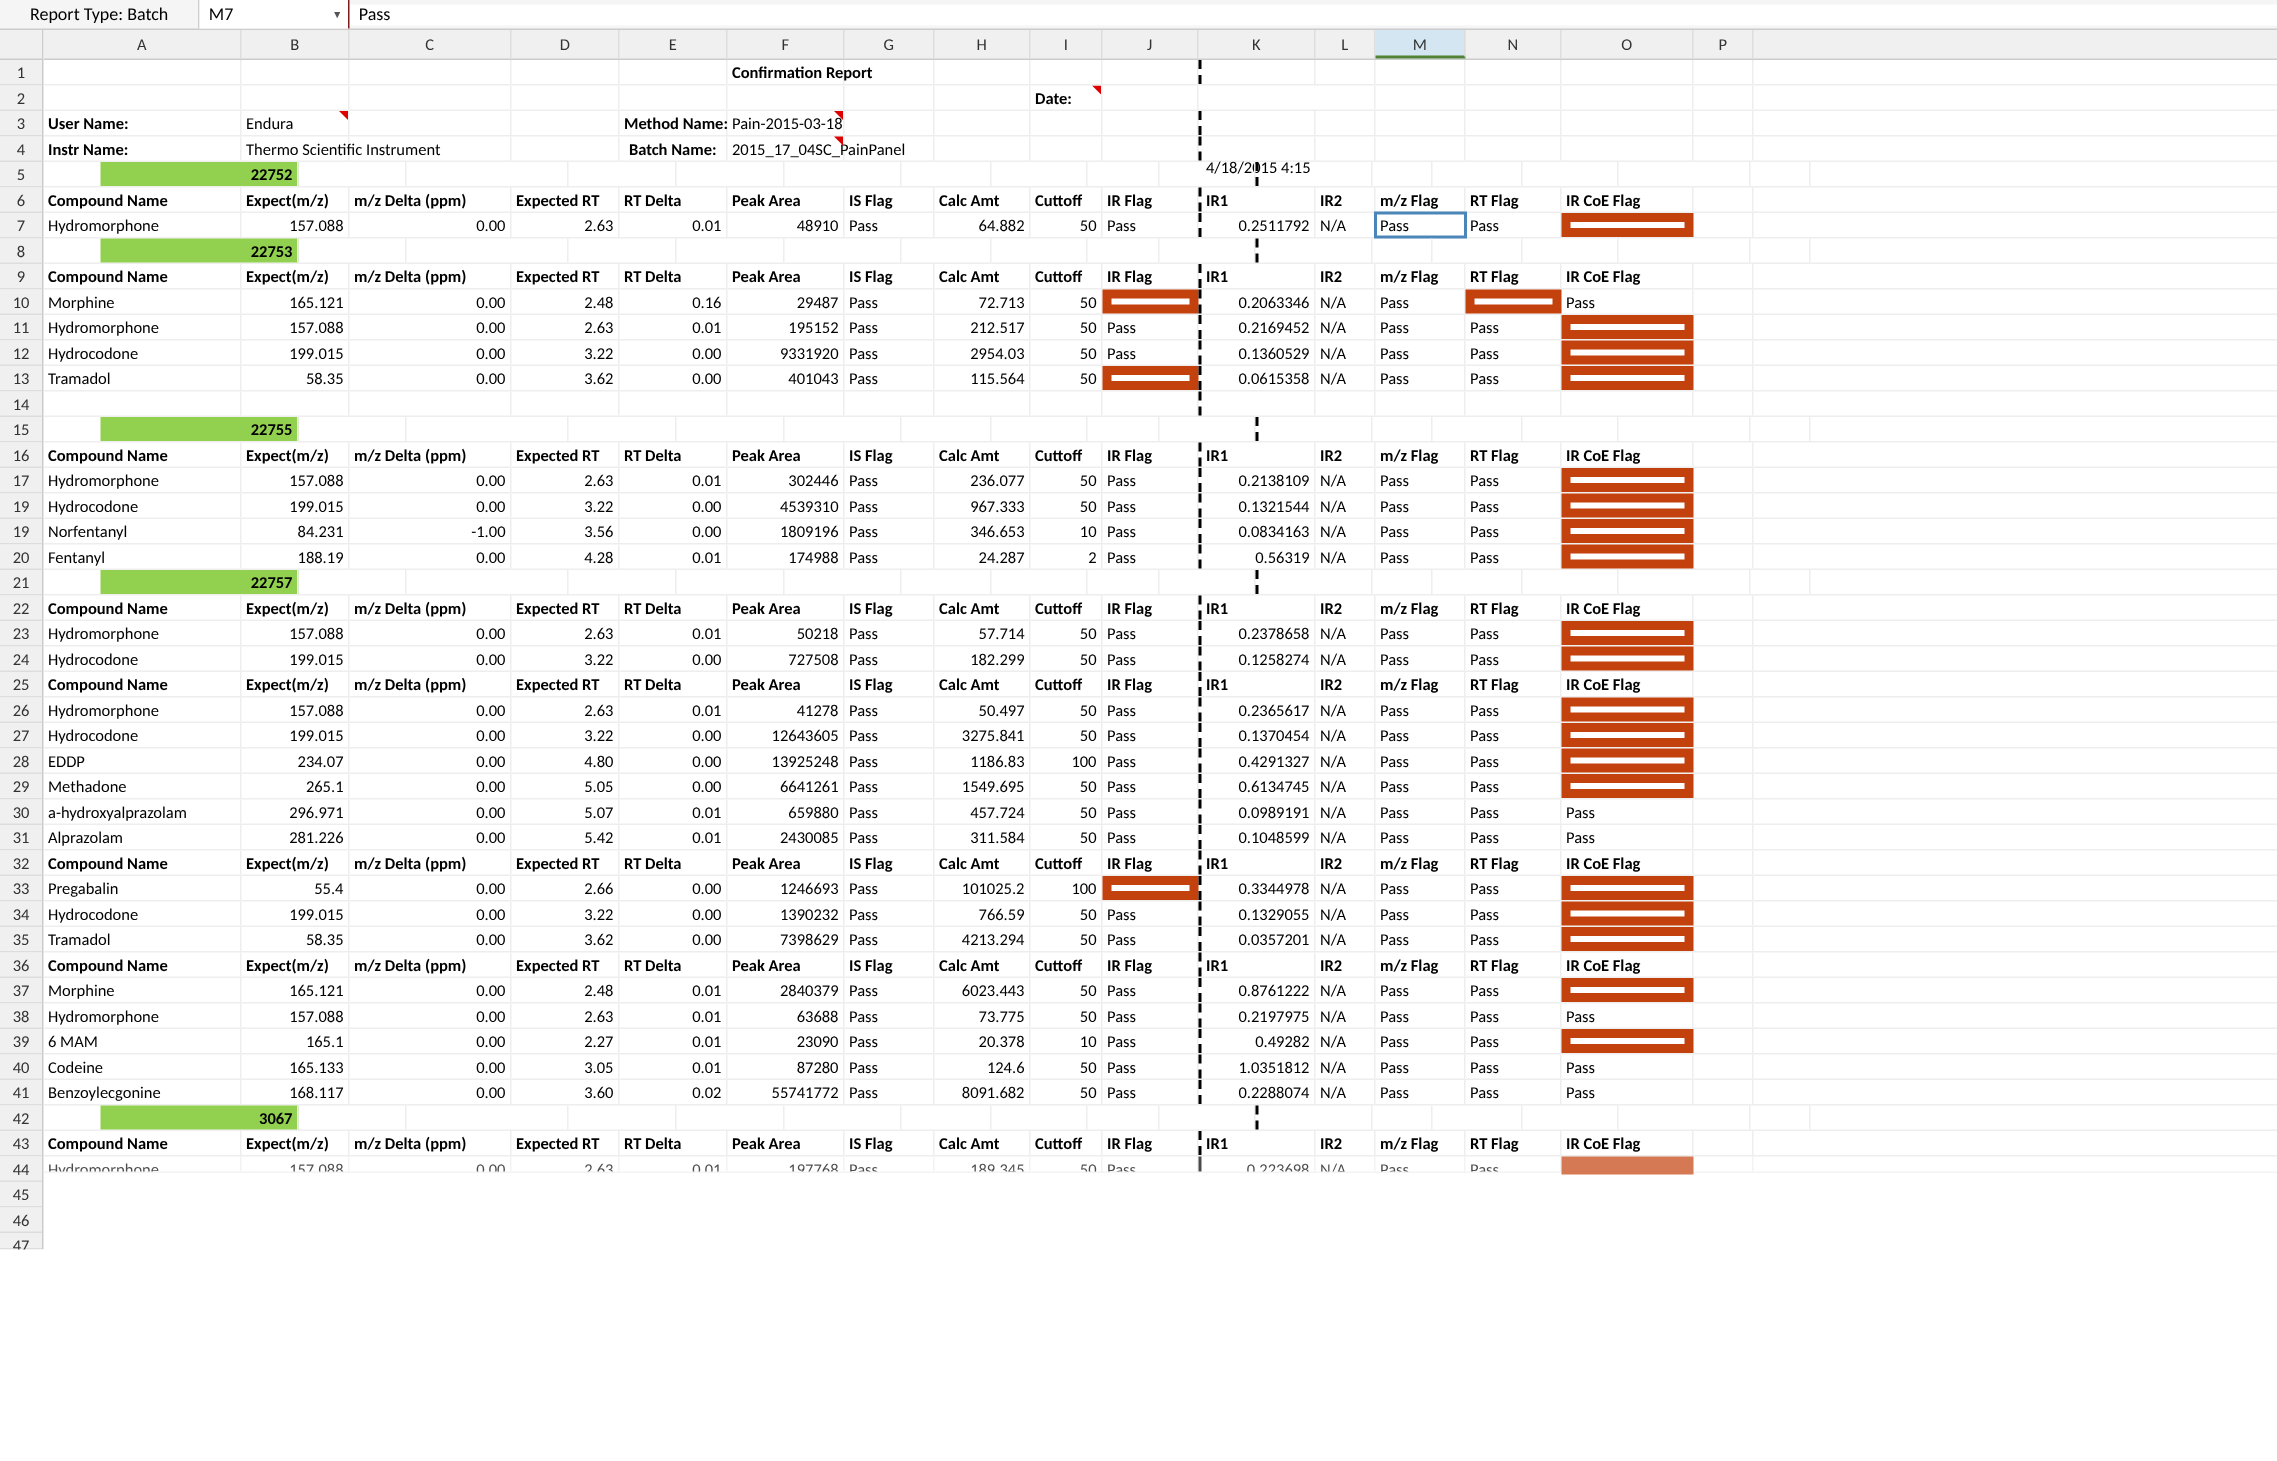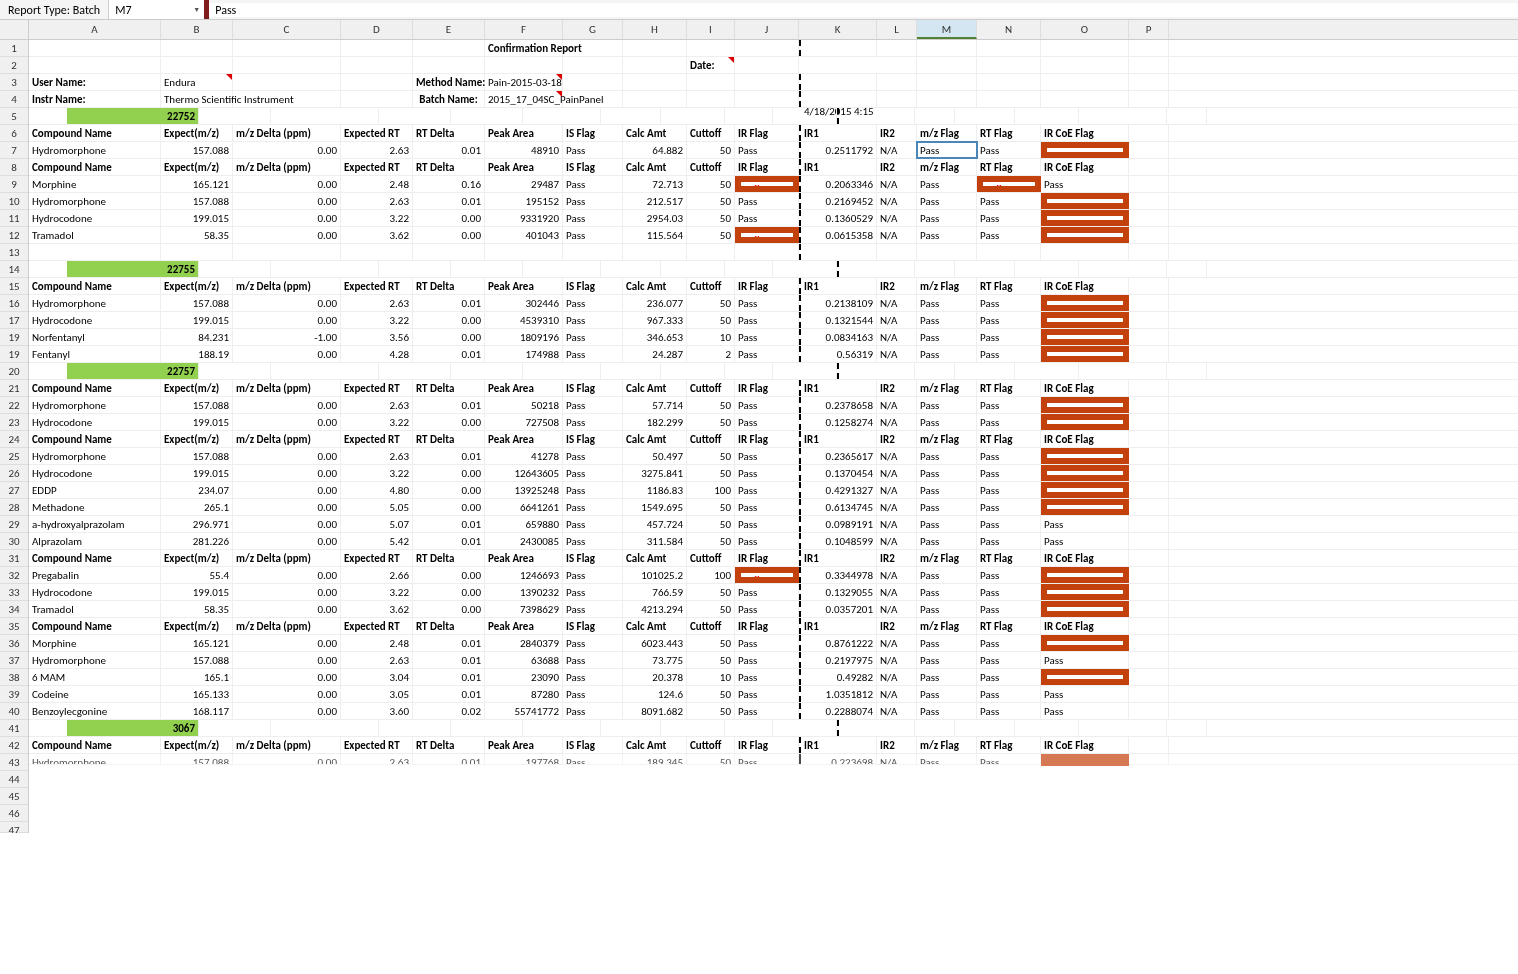--- a/index.html
+++ b/index.html
@@ -1,20 +1,20 @@
 <!DOCTYPE html>
 <html><head>
 <meta charset="utf-8">
 <style>
   * { box-sizing: border-box; margin: 0; padding: 0; }
   body { font-family: Calibri, Arial, sans-serif; font-size: 12px; background: #fff; color: #000; }
   
   .top-bar { display: flex; align-items: center; height: 20px; border-bottom: 1px solid #ccc; background: #f5f5f5; }
-  .report-type { padding: 0 8px; border-right: 1px solid #ccc; height: 100%; display: flex; align-items: center; }
-  .name-box { width: 100px; padding: 0 6px; border-right: 5px solid #7f1d1d; height: 100%; display: flex; align-items: center; background: #fff; position: relative; }
+  .report-type { padding: 0 20px; border-right: 1px solid #ccc; height: 100%; display: flex; align-items: center; }
+  .name-box { width: 100px; padding: 0 6px; border-right: 1px solid #7f1d1d; height: 100%; display: flex; align-items: center; background: #fff; position: relative; }
   .name-box::after { content: "▼"; position: absolute; right: 4px; font-size: 7px; color: #555; }
   .formula-bar { padding: 0 6px; flex: 1; background: #fff; }
   
   .sheet-wrap { display: flex; }
   .row-hdrs { border-right: 1px solid #ccc; }
   .row-hdrs .corner { height: 20px; background: #f0f0f0; border-bottom: 1px solid #ccc; width: 28px; }
   .row-hdrs .rh { height: 17px; background: #f0f0f0; border-bottom: 1px solid #ddd; text-align: center; font-size: 11px; line-height: 17px; color: #333; width: 28px; }
   
   .grid { flex: 1; overflow: hidden; }
   .col-hdrs { display: flex; height: 20px; background: #f0f0f0; border-bottom: 1px solid #ccc; }
@@ -236,20 +236,38 @@
           <div class="cell cI right">50</div>
           <div class="cell cJ">Pass</div>
           <div class="cell cK right dashed-left">0.2511792</div>
           <div class="cell cL">N/A</div>
           <div class="cell cM sel-cell">Pass</div>
           <div class="cell cN">Pass</div>
           <div class="cell cO red-border">Fail</div>
           <div class="cell cP"></div>
         </div>
         <div class="row">
+          <div class="cell cA green-bg bold right">22753</div>
+          <div class="cell cB"></div>
+          <div class="cell cC"></div>
+          <div class="cell cD"></div>
+          <div class="cell cE"></div>
+          <div class="cell cF"></div>
+          <div class="cell cG"></div>
+          <div class="cell cH"></div>
+          <div class="cell cI"></div>
+          <div class="cell cJ"></div>
+          <div class="cell cK dashed-left"></div>
+          <div class="cell cL"></div>
+          <div class="cell cM"></div>
+          <div class="cell cN"></div>
+          <div class="cell cO"></div>
+          <div class="cell cP"></div>
+        </div>
+        <div class="row">
           <div class="cell cA bold">Compound Name</div>
           <div class="cell cB bold">Expect(m/z)</div>
           <div class="cell cC bold">m/z Delta (ppm)</div>
           <div class="cell cD bold">Expected RT</div>
           <div class="cell cE bold">RT Delta</div>
           <div class="cell cF bold">Peak Area</div>
           <div class="cell cG bold">IS Flag</div>
           <div class="cell cH bold">Calc Amt</div>
           <div class="cell cI bold">Cuttoff</div>
           <div class="cell cJ bold">IR Flag</div>
@@ -779,21 +797,21 @@
           <div class="cell cL">N/A</div>
           <div class="cell cM">Pass</div>
           <div class="cell cN">Pass</div>
           <div class="cell cO">Pass</div>
           <div class="cell cP"></div>
         </div>
         <div class="row">
           <div class="cell cA">6 MAM</div>
           <div class="cell cB right">165.1</div>
           <div class="cell cC right">0.00</div>
-          <div class="cell cD right">3.04</div>
+          <div class="cell cD right">2.27</div>
           <div class="cell cE right">0.01</div>
           <div class="cell cF right">23090</div>
           <div class="cell cG">Pass</div>
           <div class="cell cH right">20.378</div>
           <div class="cell cI right">10</div>
           <div class="cell cJ">Pass</div>
           <div class="cell cK right dashed-left">0.49282</div>
           <div class="cell cL">N/A</div>
           <div class="cell cM">Pass</div>
           <div class="cell cN">Pass</div>

